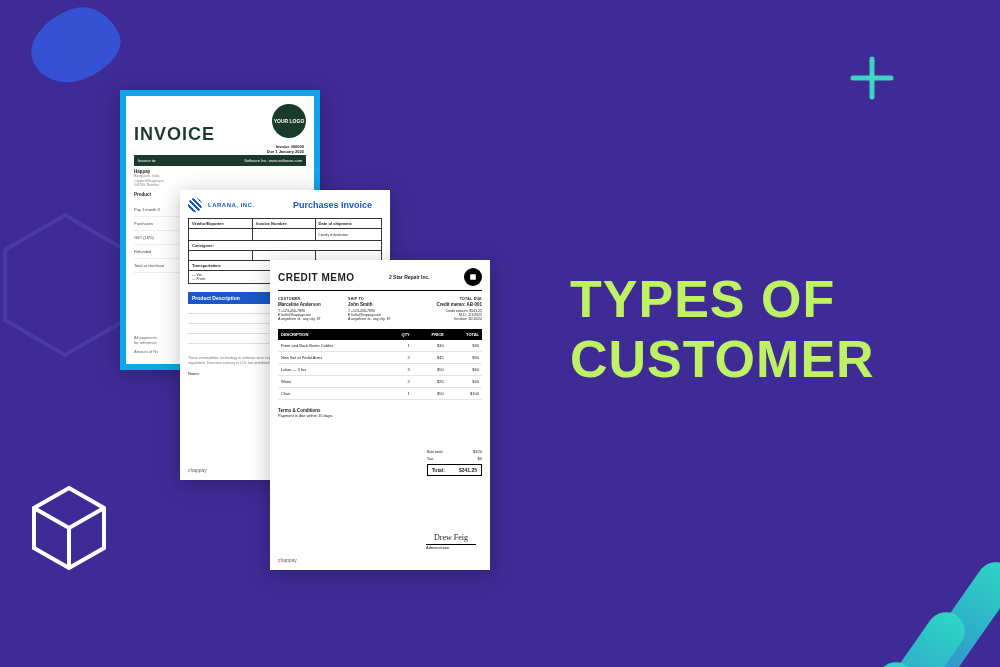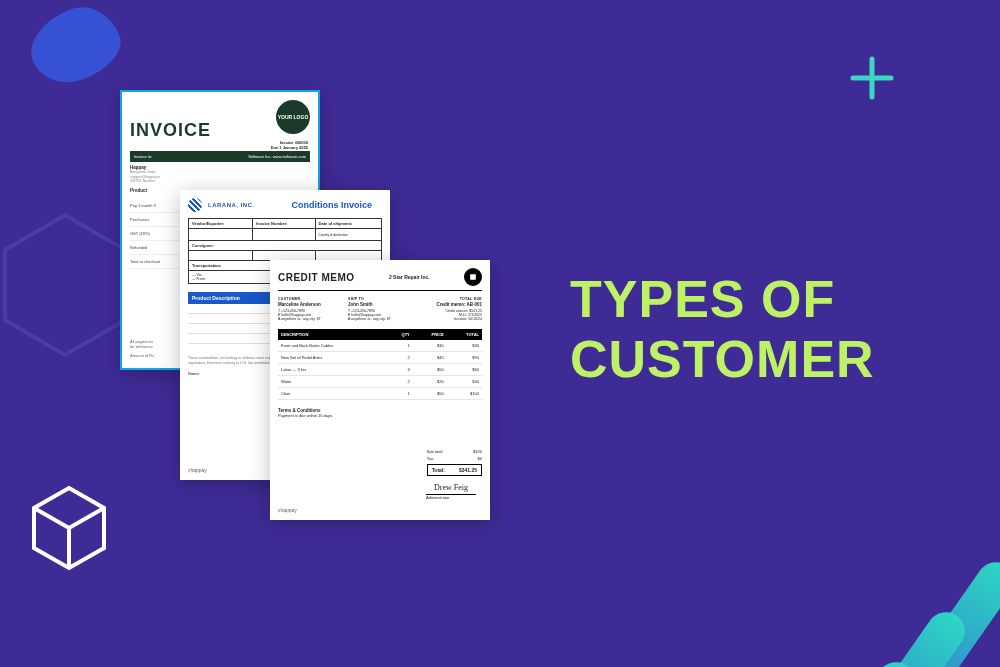--- a/index.html
+++ b/index.html
@@ -90,21 +90,21 @@
   box-shadow: 0 4px 20px rgba(0,0,0,0.25);
   font-size: 5px;
   color: #222;
   padding: 8px;
 }
 
 
 .doc1 {
   top: 0; left: 0;
   width: 200px; height: 280px;
-  border: 2px solid #0ea5e9;
+  border: 6px solid #0ea5e9;
 }
 .doc1 .logo-circ {
   position: absolute; top: 8px; right: 8px;
   width: 34px; height: 34px; border-radius: 50%;
   background: #1a3a2a; color: #fff;
   display: flex; align-items: center; justify-content: center;
   font-size: 5px; text-align: center; font-weight: bold;
 }
 .doc1 .ttl {
   font-size: 18px; font-weight: 900; letter-spacing: 1px;
@@ -138,21 +138,21 @@
 .doc2 .pdhead { background: #1a57c7; color: #fff; font-weight: bold; padding: 3px 4px; font-size: 5px; margin-top: 8px; }
 .doc2 .lines .ln { height: 10px; border-bottom: 1px solid #ddd; }
 .doc2 .disc { font-size: 3.5px; color: #777; margin-top: 12px; line-height: 1.3; }
 .doc2 .nm { font-size: 4px; margin-top: 6px; }
 .doc2 .brand { position: absolute; bottom: 6px; left: 8px; font-size: 5px; color: #666; }
 .doc2 .brand .dots { color: #e91e63; letter-spacing: -1px; }
 
 
 .doc3 {
   top: 170px; left: 150px;
-  width: 220px; height: 260px;
+  width: 220px; height: 310px;
 }
 .doc3 .hdr3 { display: flex; align-items: center; justify-content: space-between; border-bottom: 1px solid #000; padding-bottom: 4px; margin-bottom: 6px; }
 .doc3 .ttl3 { font-size: 10px; font-weight: 900; letter-spacing: 0.5px; }
 .doc3 .co3 { font-size: 5px; font-weight: bold; }
 .doc3 .ico3 { width: 18px; height: 18px; border-radius: 50%; background: #000; display: flex; align-items: center; justify-content: center; }
 .doc3 .ico3::after { content: ""; width: 8px; height: 8px; background: #fff; transform: rotate(45deg); clip-path: polygon(50% 0,100% 50%,50% 100%,0 50%); }
 .doc3 .cols { display: flex; gap: 6px; font-size: 3.5px; margin-bottom: 8px; }
 .doc3 .col { flex: 1; }
 .doc3 .col .lbl { font-weight: bold; font-size: 3.5px; letter-spacing: 0.3px; }
 .doc3 .col .nm3 { font-weight: bold; font-size: 4.5px; margin: 1px 0 2px; }
@@ -231,21 +231,21 @@
       <div>All payments</div>
       <div>for reference</div>
       <div style="margin-top:4px">Amount of Rs</div>
     </div>
   </div>
 
   <div class="doc doc2">
     <div class="hdr">
       <div class="logo2"></div>
       <div class="co">LARANA, INC.</div>
-      <div class="ttl2">Conditions Invoice</div>
+      <div class="ttl2">Purchases Invoice</div>
     </div>
     <table>
       <tbody>
           <tr>
         <th>Vendor/Exporter:</th>
         <th>Invoice Number:</th>
         <th>Date of shipment:</th>
       </tr>
       <tr>
             <td style="height:12px"></td>

